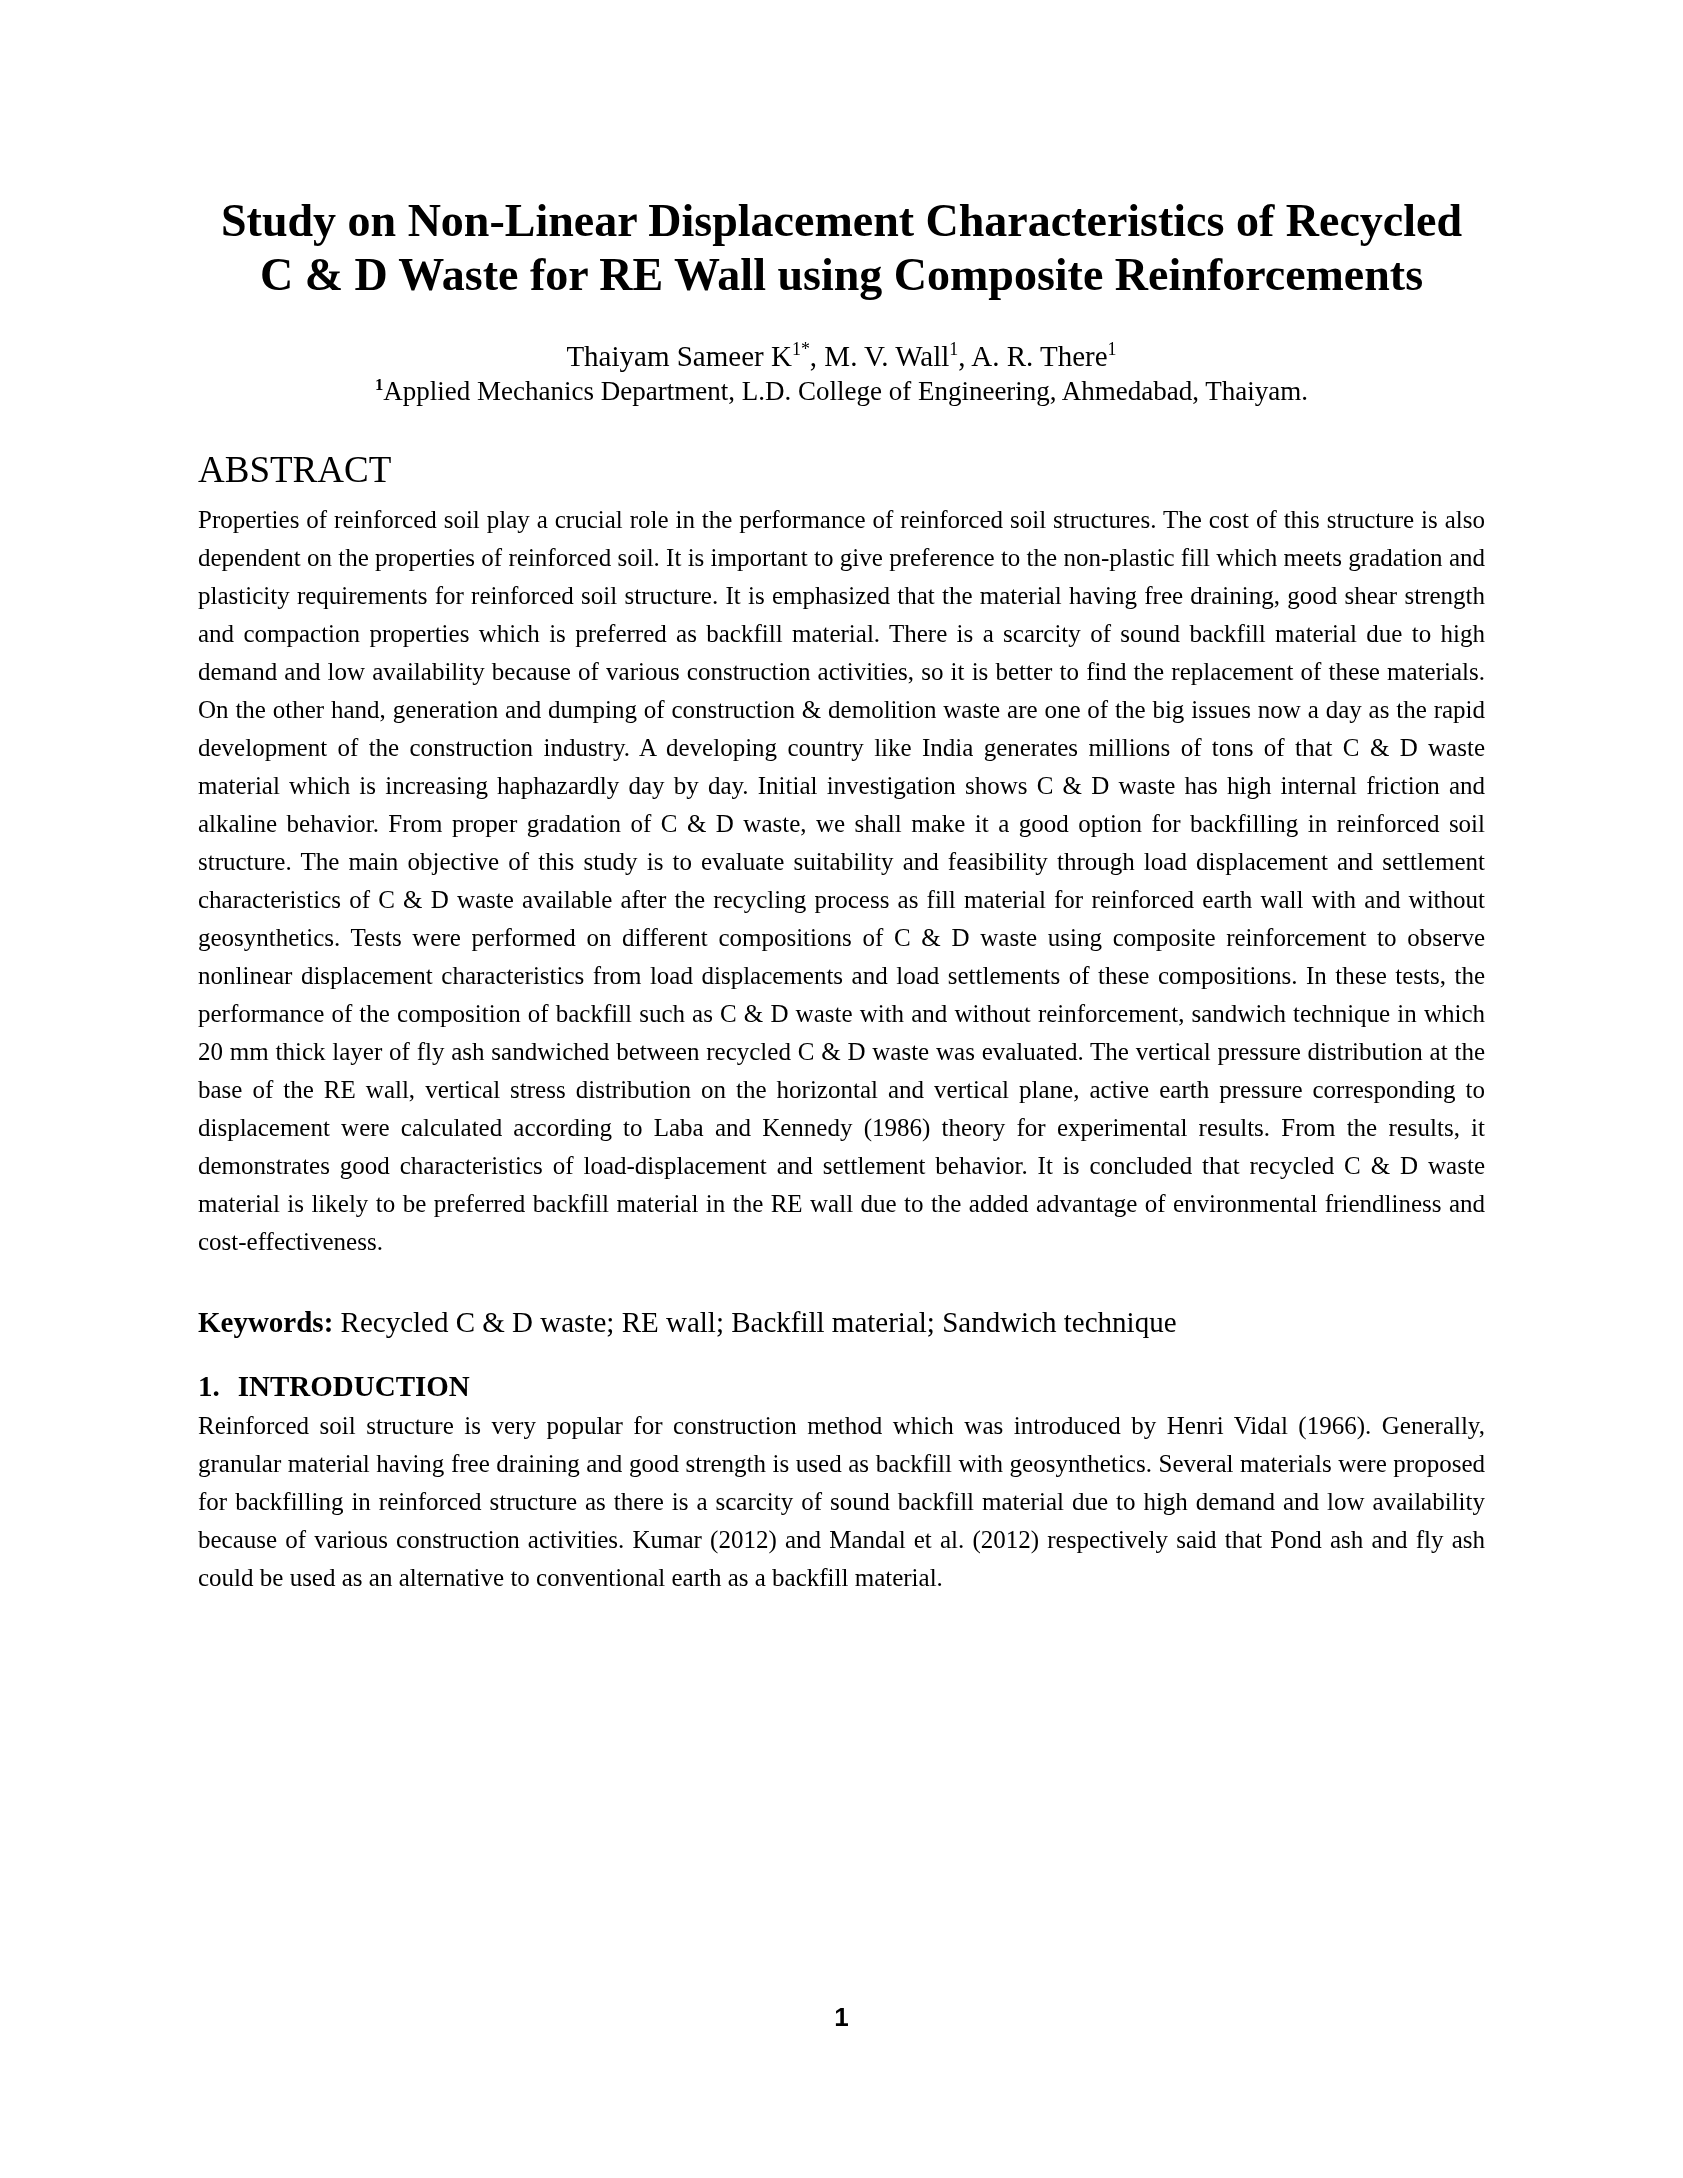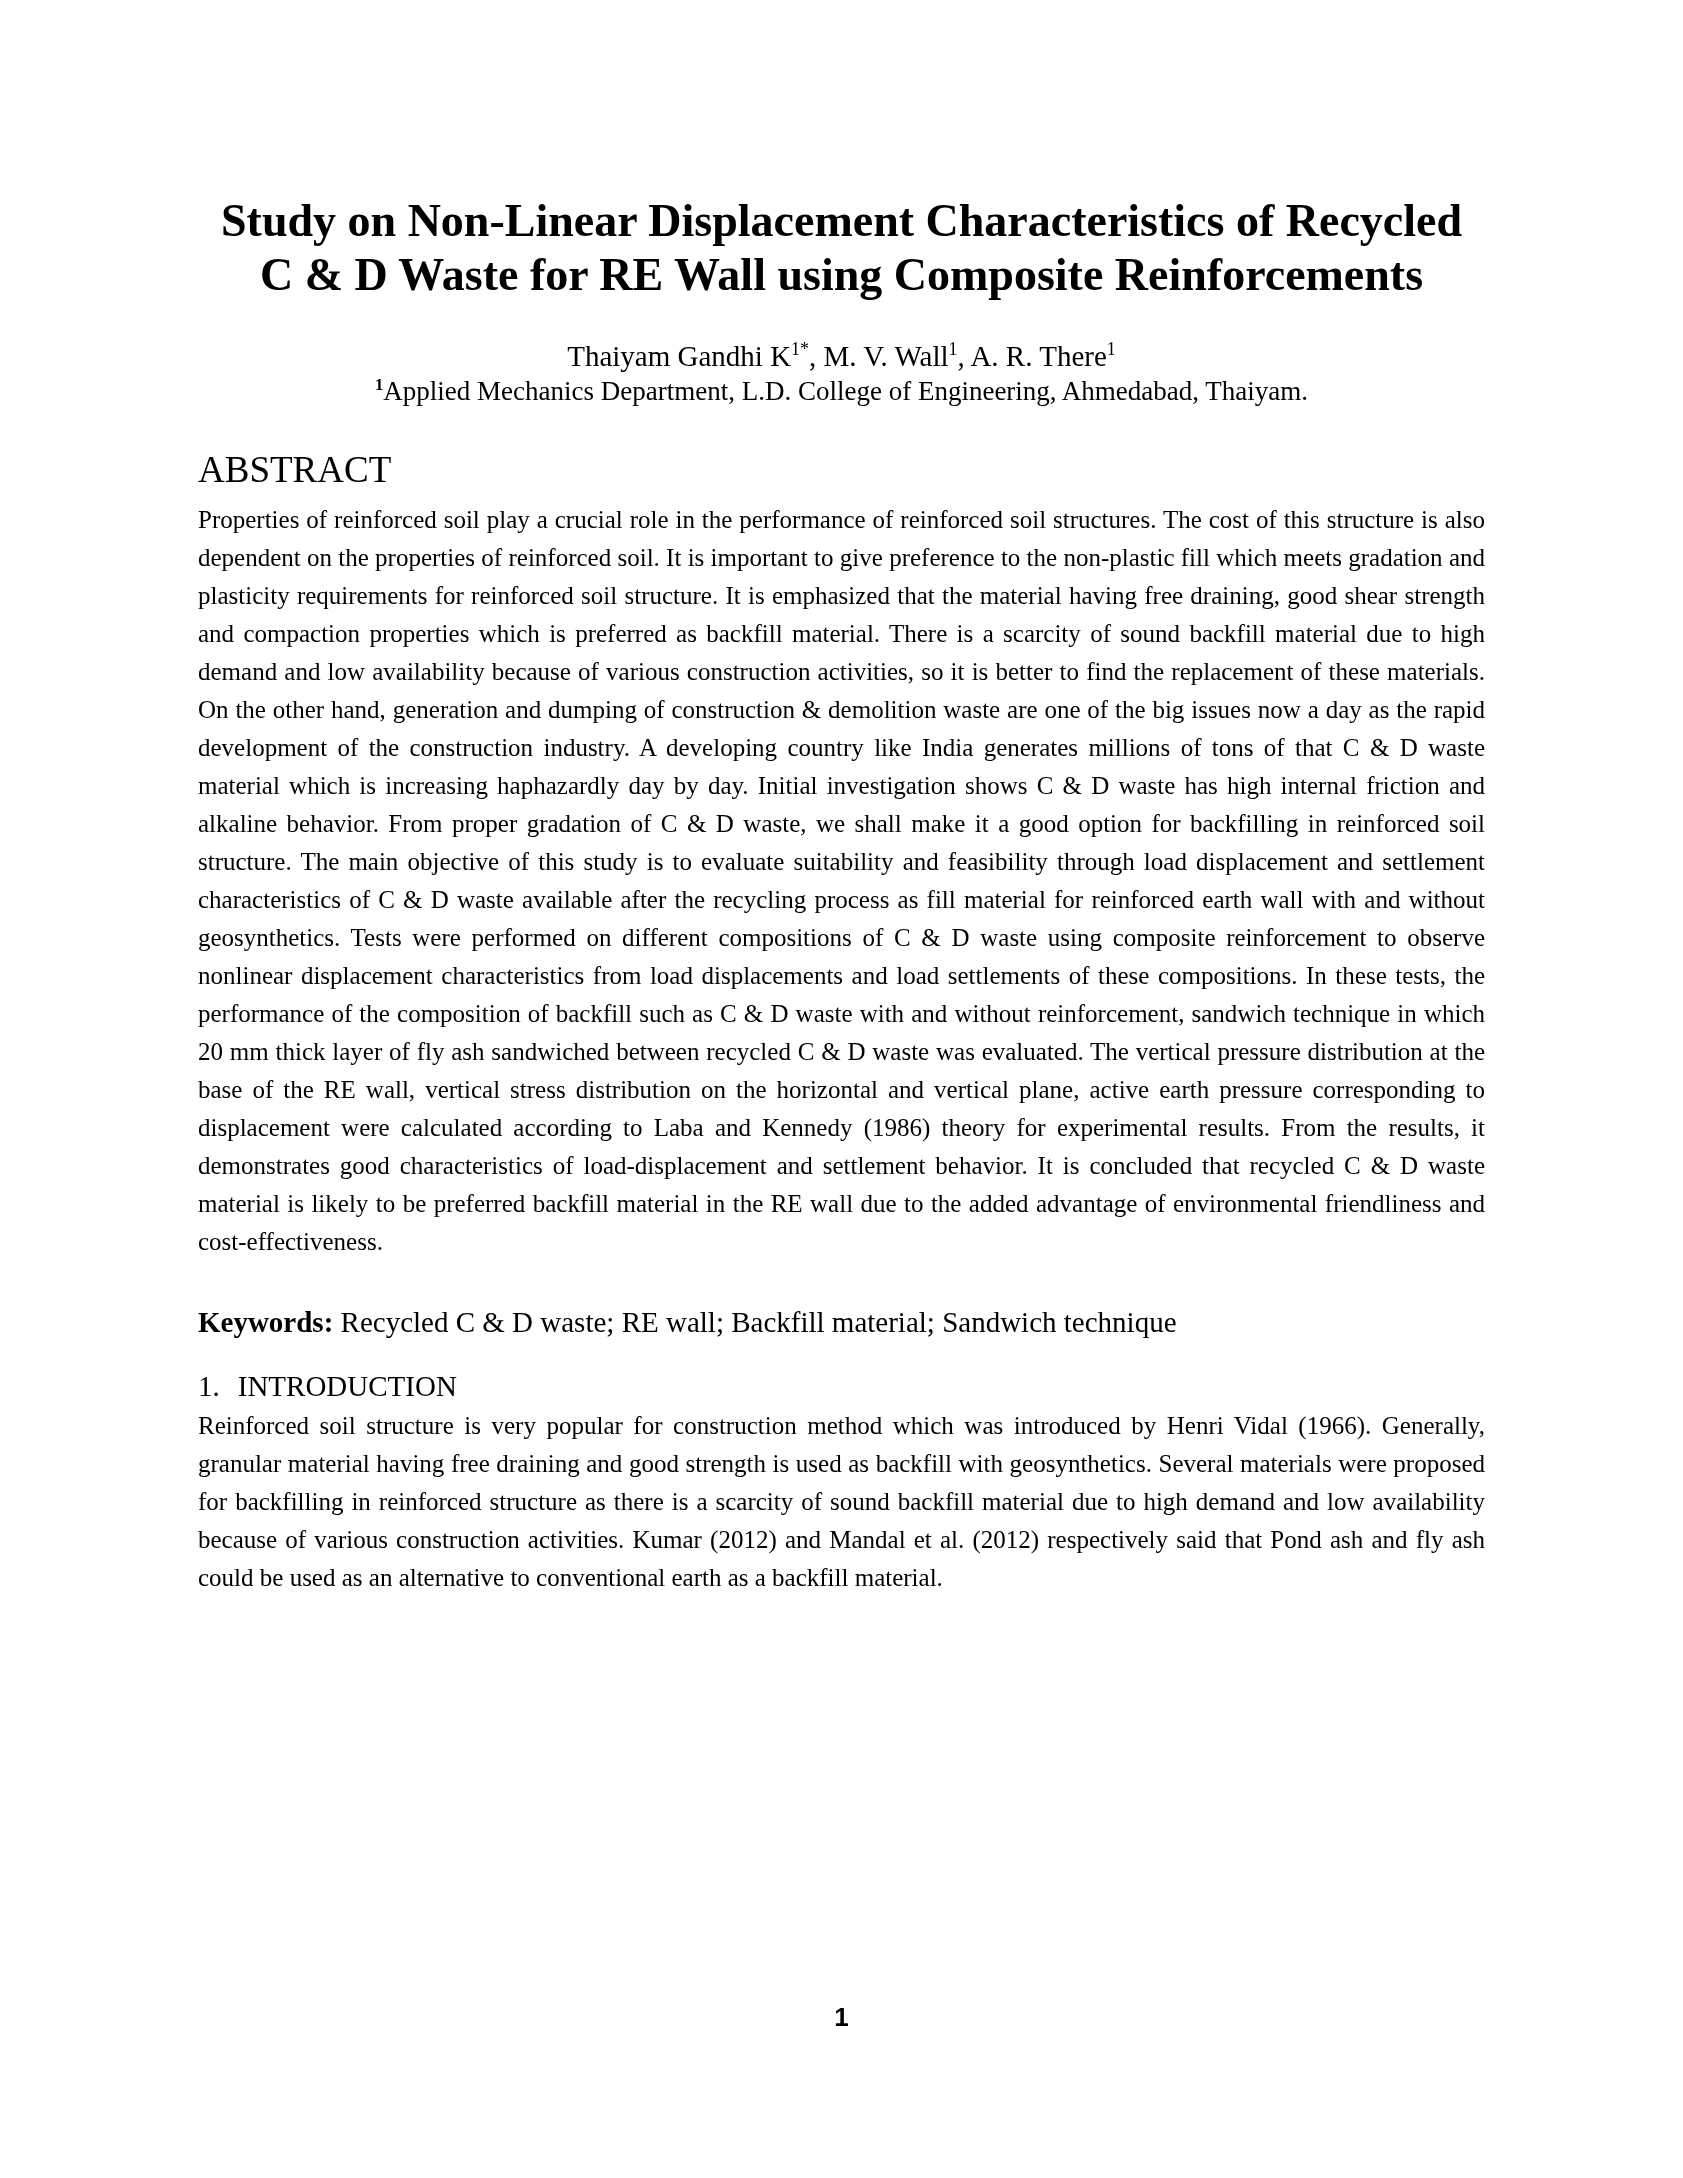--- a/index.html
+++ b/index.html
@@ -64,21 +64,21 @@
   }
   .keywords {
     margin: 42px 0 16px 0;
     font-size: 29px;
     line-height: 38px;
   }
   .section-heading {
     margin: 26px 0 0 0;
     font-size: 29px;
     line-height: 38px;
-    font-weight: normal;
+    font-weight: bold;
   }
   .sec-num {
     margin-right: 18px;
   }
   .page-number {
     position: absolute;
     top: 2002px;
     left: 0;
     width: 100%;
     text-align: center;
@@ -92,21 +92,21 @@
 <body>
 
 <div class="page">
   <div class="content">
 
     <div class="title">
       <div>Study on Non-Linear Displacement Characteristics of Recycled</div>
       <div>C &amp; D Waste for RE Wall using Composite Reinforcements</div>
     </div>
 
-    <div class="byline"><span>Thaiyam Gandhi K</span><sup>1*</sup><span>, M. V. Wall</span><sup>1</sup><span>, A. R. There</span><sup>1</sup></div>
+    <div class="byline"><span>Thaiyam Sameer K</span><sup>1*</sup><span>, M. V. Wall</span><sup>1</sup><span>, A. R. There</span><sup>1</sup></div>
 
     <div class="affil-line"><sup class="b">1</sup><span>Applied Mechanics Department, L.D. College of Engineering, Ahmedabad, Thaiyam.</span></div>
 
 
     <div class="abstract-heading">ABSTRACT</div>
 
     <p class="para">Properties of reinforced soil play a crucial role in the performance of reinforced soil structures. The cost of this structure is also dependent on the properties of reinforced soil. It is important to give preference to the non-plastic fill which meets gradation and plasticity requirements for reinforced soil structure. It is emphasized that the material having free draining, good shear strength and compaction properties which is preferred as backfill material. There is a scarcity of sound backfill material due to high demand and low availability because of various construction activities, so it is better to find the replacement of these materials. On the other hand, generation and dumping of construction &amp; demolition waste are one of the big issues now a day as the rapid development of the construction industry. A developing country like India generates millions of tons of that C &amp; D waste material which is increasing haphazardly day by day. Initial investigation shows C &amp; D waste has high internal friction and alkaline behavior. From proper gradation of C &amp; D waste, we shall make it a good option for backfilling in reinforced soil structure. The main objective of this study is to evaluate suitability and feasibility through load displacement and settlement characteristics of C &amp; D waste available after the recycling process as fill material for reinforced earth wall with and without geosynthetics. Tests were performed on different compositions of C &amp; D waste using composite reinforcement to observe nonlinear displacement characteristics from load displacements and load settlements of these compositions. In these tests, the performance of the composition of backfill such as C &amp; D waste with and without reinforcement, sandwich technique in which 20 mm thick layer of fly ash sandwiched between recycled C &amp; D waste was evaluated. The vertical pressure distribution at the base of the RE wall, vertical stress distribution on the horizontal and vertical plane, active earth pressure corresponding to displacement were calculated according to Laba and Kennedy (1986) theory for experimental results. From the results, it demonstrates good characteristics of load-displacement and settlement behavior. It is concluded that recycled C &amp; D waste material is likely to be preferred backfill material in the RE wall due to the added advantage of environmental friendliness and cost-effectiveness.</p>
 
     <div class="keywords"><span class="b">Keywords:</span><span> Recycled C &amp; D waste; RE wall; Backfill material; Sandwich technique</span></div>
 

